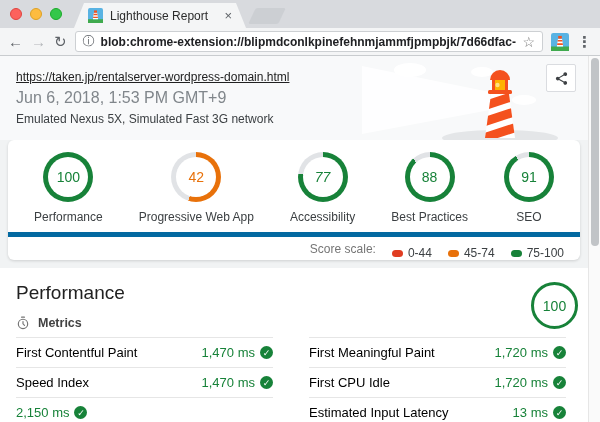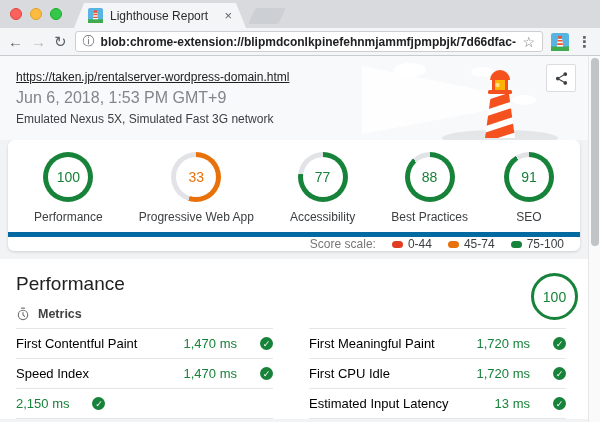--- a/index.html
+++ b/index.html
@@ -76,21 +76,21 @@
                font-size:14px; color:#178239; background:#fff; }
   .metrics-head { display:flex; align-items:center; gap:8px; padding:0 16px; margin-top:12px;
                   font-size:12.5px; font-weight:bold; color:#424242; }
   .metrics-head svg { width:14px; height:14px; }
   .metrics-grid { display:grid; grid-template-columns:1fr 1fr; column-gap:36px;
                   margin-top:7px; padding:0 22px 0 16px; }
   .metric-cell { display:flex; justify-content:space-between; align-items:center;
                  padding:7px 0; border-top:1px solid #e6e6e6; font-size:13px; }
   .metric-cell:nth-last-child(-n+2) { border-bottom:1px solid #e6e6e6; }
   .metric-label { color:#000000; }
-  .metric-value { color:#178239; display:flex; align-items:center; gap:23px; }
+  .metric-value { color:#178239; display:flex; align-items:center; gap:5px; }
   .check { width:13px; height:13px; border-radius:50%; background:#178239; color:#fff;
            font-size:9px; display:inline-flex; align-items:center; justify-content:center;
            font-weight:bold; }
 </style>
 </head>
 <body>
 
 <div class="window">
 
   <div class="tabbar">
@@ -182,27 +182,27 @@
     <div class="gauge" style="background: conic-gradient(rgb(23, 130, 57) 360deg, rgb(225, 227, 230) 0deg);">
       <div class="gauge-inner">
         <span style="color: rgb(23, 130, 57);">100</span>
       </div>
     </div>
     <span class="gauge-label">Performance</span>
   </div>
             <div class="gauge-block">
     <div class="gauge" style="background: conic-gradient(rgb(232, 113, 10) 198deg, rgb(225, 227, 230) 0deg);">
       <div class="gauge-inner">
-        <span style="color: rgb(232, 113, 10);">33</span>
+        <span style="color: rgb(232, 113, 10);">42</span>
       </div>
     </div>
     <span class="gauge-label">Progressive Web App</span>
   </div>
             <div class="gauge-block">
-    <div class="gauge" style="background: conic-gradient(rgb(23, 130, 57) 277.2deg, rgb(225, 227, 230) 0deg);">
+    <div class="gauge" style="background: conic-gradient(rgb(23, 130, 57) 277.2deg, rgb(225, 227, 230) 0deg); font-style: italic;">
       <div class="gauge-inner">
         <span style="color: rgb(23, 130, 57);">77</span>
       </div>
     </div>
     <span class="gauge-label">Accessibility</span>
   </div>
             <div class="gauge-block">
     <div class="gauge" style="background: conic-gradient(rgb(23, 130, 57) 316.8deg, rgb(225, 227, 230) 0deg);">
       <div class="gauge-inner">
         <span style="color: rgb(23, 130, 57);">88</span>
@@ -214,21 +214,21 @@
     <div class="gauge" style="background: conic-gradient(rgb(23, 130, 57) 327.6deg, rgb(225, 227, 230) 0deg);">
       <div class="gauge-inner">
         <span style="color: rgb(23, 130, 57);">91</span>
       </div>
     </div>
     <span class="gauge-label">SEO</span>
   </div>
           </div>
         <div class="scale-row">
           <span class="scale-title">Score scale:</span>
-          <span class="scale-items" style="display:flex;gap:16px;">
+          <span class="scale-items" style="display:flex;gap:16px;margin-top:9px;">
               <span class="scale-item">
     <span class="scale-dot" style="background: rgb(224, 61, 34);"></span>
     <span>0-44</span>
   </span>
               <span class="scale-item">
     <span class="scale-dot" style="background: rgb(232, 113, 10);"></span>
     <span>45-74</span>
   </span>
               <span class="scale-item">
     <span class="scale-dot" style="background: rgb(23, 130, 57);"></span>

